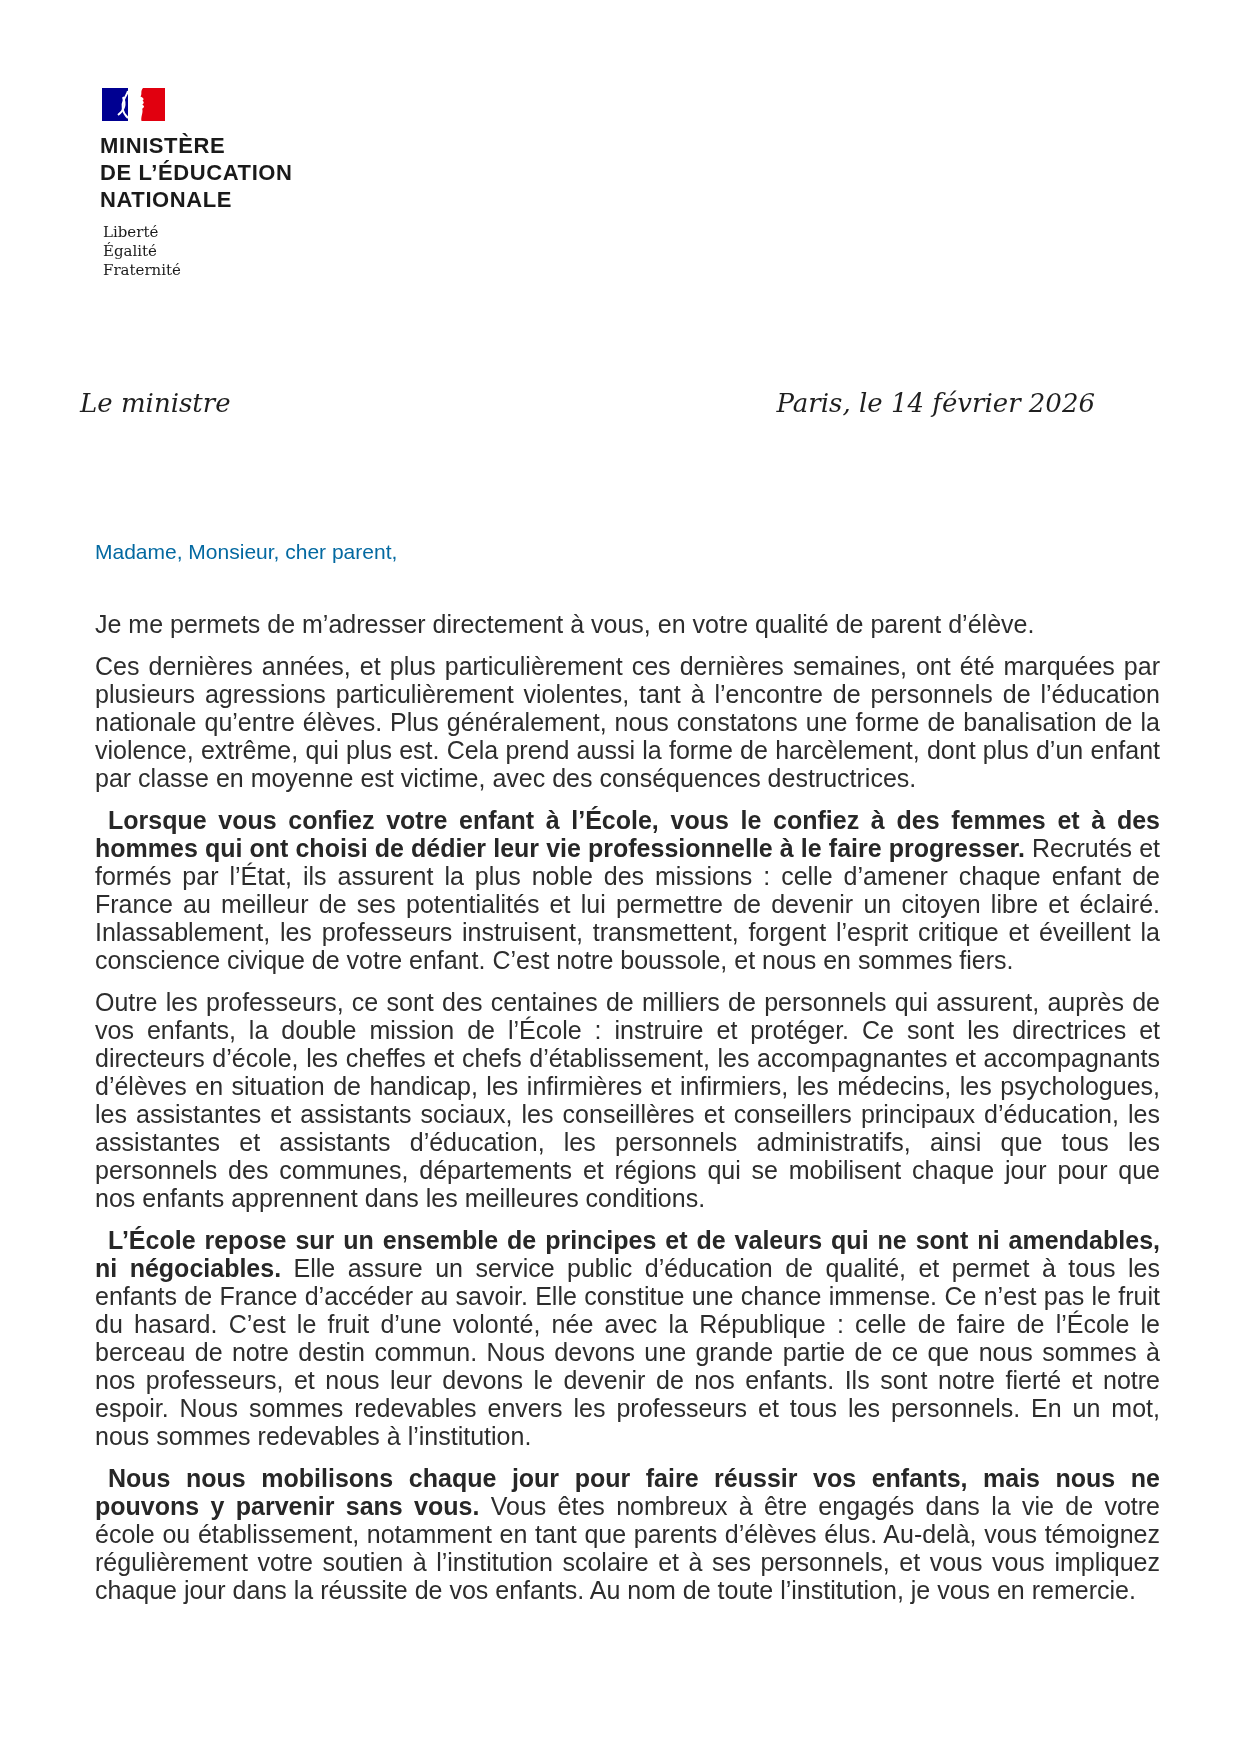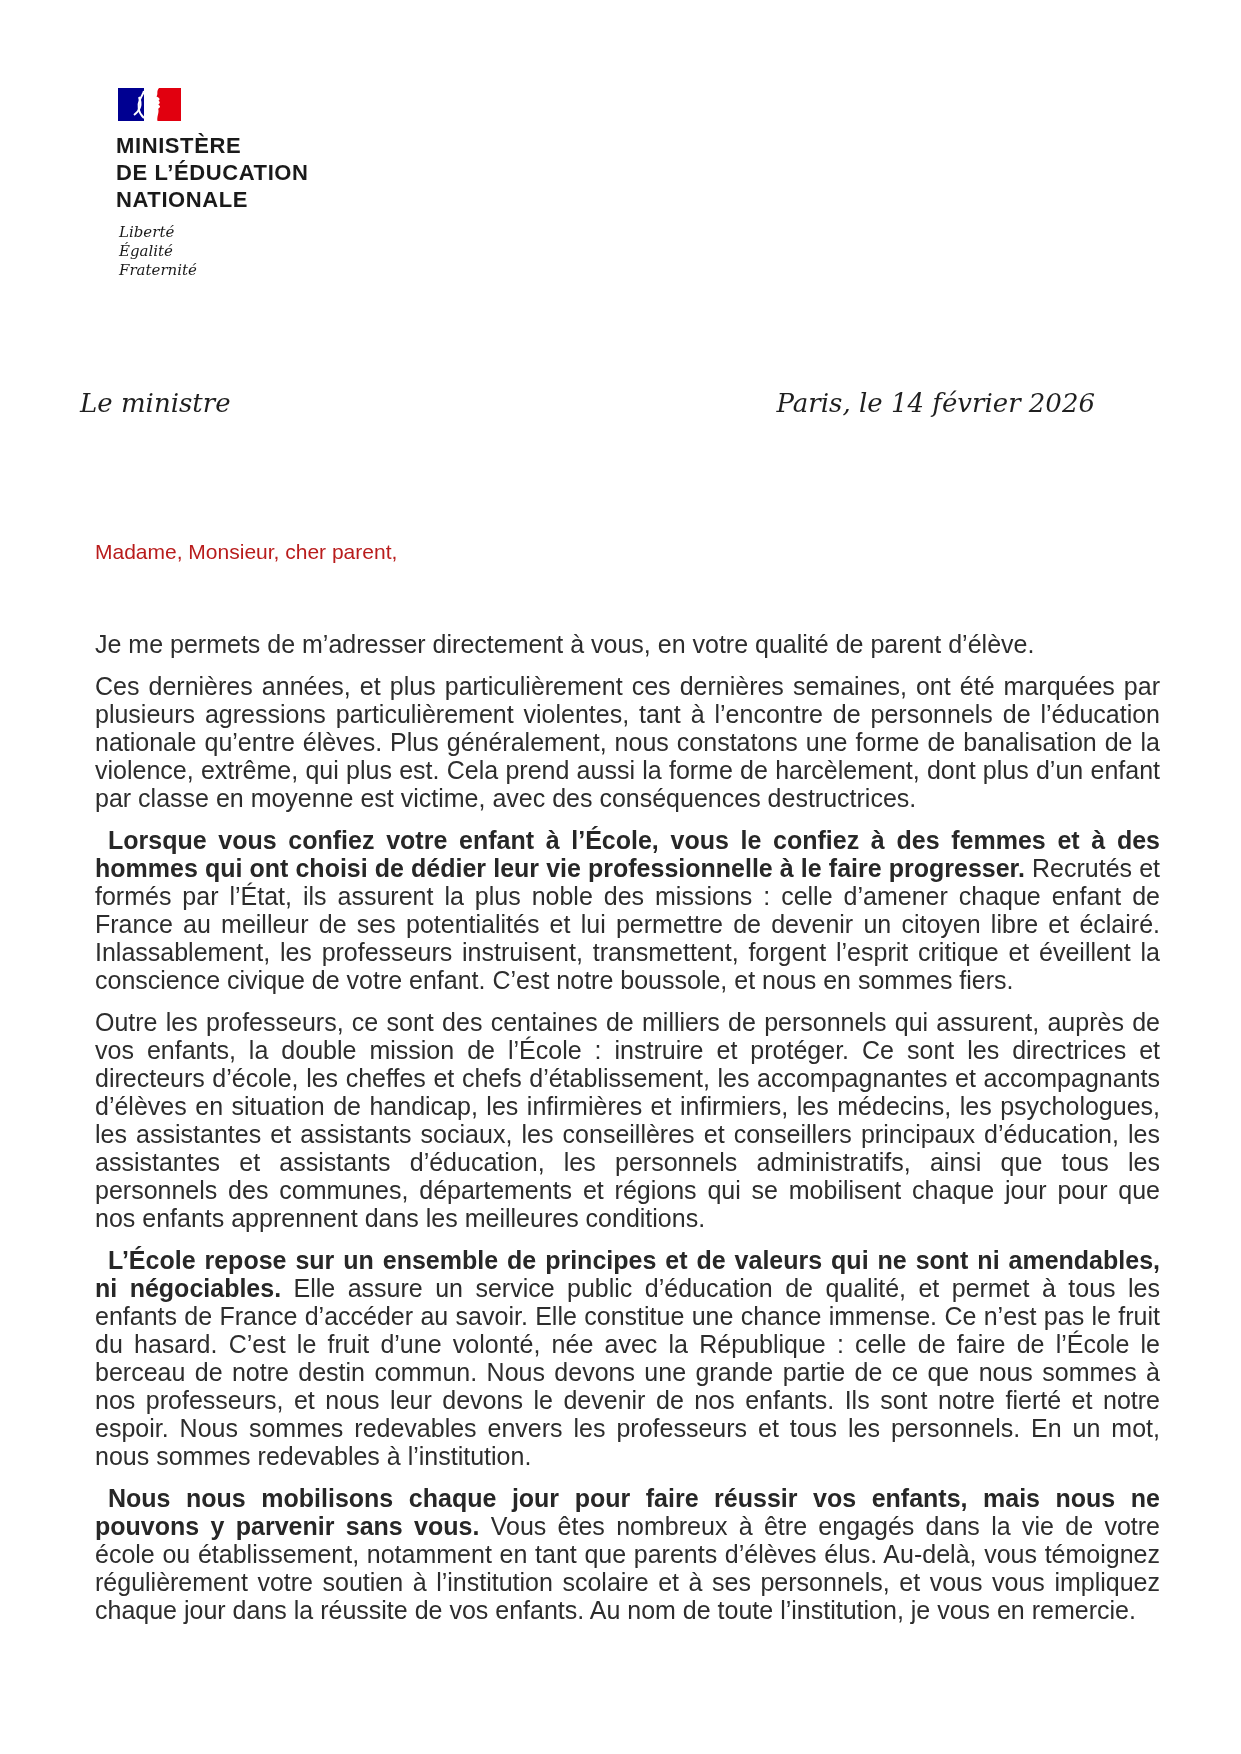--- a/index.html
+++ b/index.html
@@ -7,36 +7,35 @@
   .page {
     position:relative;
     width:1241px;
     height:1754px;
     background:#ffffff;
     font-family:"Liberation Sans", sans-serif;
     color:#2d2d2d;
     overflow:hidden;
   }
   
-  .logo-block { position:absolute; left:100px; top:88px;margin-left:16px; }
+  .logo-block { position:absolute; left:100px; top:88px; }
   .flag { display:block; width:66px; height:36px; margin-left:2px; }
   .ministry-name {
     margin-top:8px;
     font-size:22px;
     font-weight:700;
     line-height:27px;
     letter-spacing:0.6px;
     color:#1a1a1a;
     text-transform:uppercase;
   }
   .motto {
     margin-top:10px;
     margin-left:3px;
     font-family:"DejaVu Serif", serif;
-    font-style:italic;
     font-size:15px;
     line-height:19px;
     color:#1a1a1a;
   }
   
   .byline-row {
     position:absolute;
     left:80px;
     top:386px;
     width:1015px;
@@ -52,22 +51,22 @@
   
   .letter {
     position:absolute;
     left:95px;
     top:538px;
     width:1065px;
   }
   .salutation {
     font-size:21px;
     line-height:28px;
-    margin-bottom:64px;
-    color:#b91c1c;
+    margin-bottom:44px;
+    color:#0369a1;
   }
   .letter-paragraphs p {
     font-size:25px;
     line-height:28px;
     margin:0 0 14px 0;
     text-align:justify;
     color:#2d2d2d;
   }
   .letter-paragraphs p strong {
     font-weight:700;

